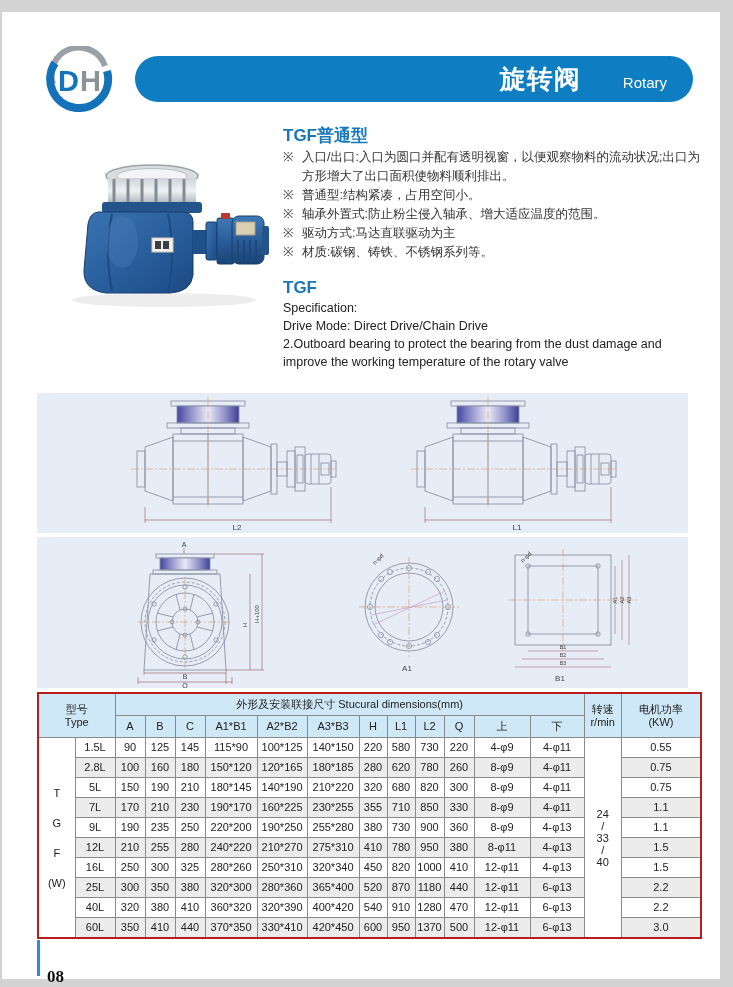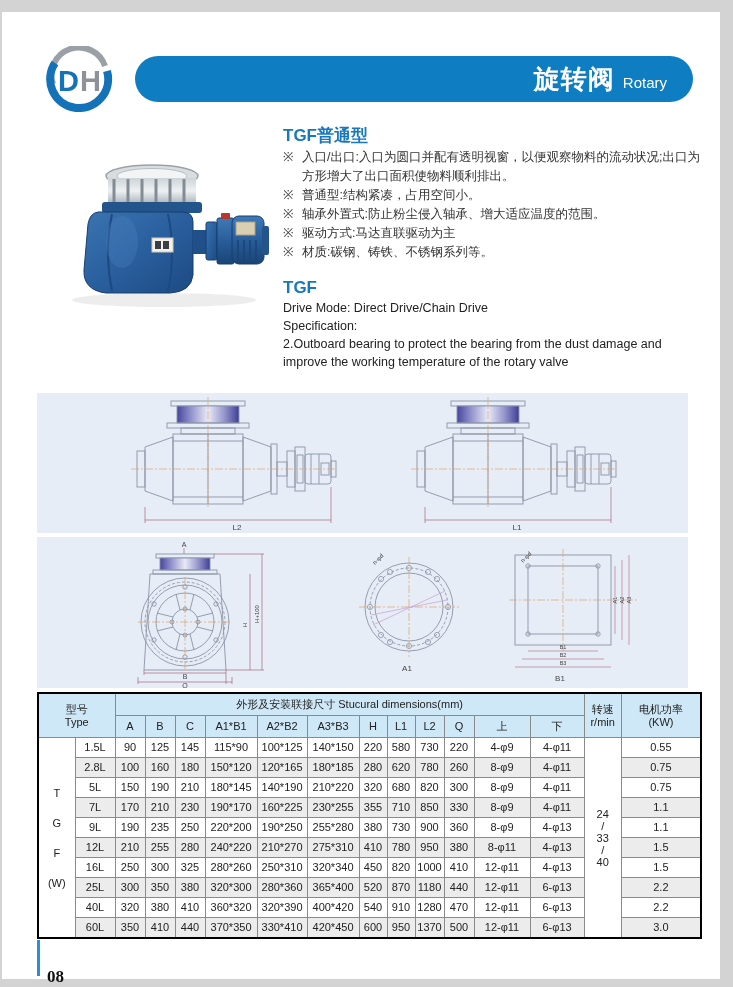--- a/index.html
+++ b/index.html
@@ -4,42 +4,42 @@
 <style>
   html,body{margin:0;padding:0;}
   body{font-family:"Liberation Sans",sans-serif;}
   .frame{position:relative;width:733px;height:987px;background:#d3d3d3;overflow:hidden;}
   .page{position:absolute;left:2px;top:12px;width:718px;height:967px;background:#ffffff;}
 
   
   .logo{position:absolute;left:44px;top:34px;width:70px;height:66px;}
   .banner{position:absolute;left:133px;top:44px;width:558px;height:46px;background:#0e7dc2;
           border-radius:23px;display:flex;align-items:center;justify-content:flex-end;
-          padding-right:26px;box-sizing:border-box;color:#fff;}
+          padding-right:26px;box-sizing:border-box;color:#fff;gap:34px;}
   .banner .cn{font-size:26px;font-weight:bold;letter-spacing:1px;}
   .banner .en{font-size:15px;margin-left:8px;position:relative;top:3px;}
 
   
   .sec-title{position:absolute;left:281px;color:#1878be;font-weight:bold;font-size:17px;}
   .bullets{position:absolute;left:281px;top:136px;width:424px;font-size:12.5px;color:#333;}
   .bullet{display:flex;line-height:19px;}
   .bullet .marker{width:19px;flex:0 0 19px;color:#444;}
   .speclines{position:absolute;left:281px;top:287px;width:424px;font-size:12.5px;color:#222;line-height:18px;}
 
   
   .photo{position:absolute;left:50px;top:130px;width:222px;height:168px;}
 
   
   .panel{position:absolute;left:35px;width:651px;background:#e7edf6;}
   .panel1{top:381px;height:140px;}
   .panel2{top:525px;height:151px;}
 
   
   table.spec{position:absolute;left:35px;top:680px;width:663px;border-collapse:collapse;
-             table-layout:fixed;font-size:11px;color:#222;border:2px solid #000000;}
+             table-layout:fixed;font-size:11px;color:#222;border:2px solid #b91c1c;}
   table.spec th,table.spec td{border:1px solid #8a8a8a;text-align:center;padding:0;line-height:1.15;}
   table.spec thead th{background:#cfe8f7;font-weight:normal;height:21px;}
   table.spec tbody td{height:19px;background:#fff;}
   table.spec tbody tr.alt td{background:#ececec;}
   table.spec td.series-cell,table.spec td.speed-cell{background:#fff !important;}
   .series-cell div{line-height:30px;}
   .speed-cell div{line-height:12px;}
 
   
   .footbar{position:absolute;left:35px;top:928px;width:3px;height:36px;background:#2a8fd4;}
@@ -144,22 +144,22 @@
           <span>驱动方式:马达直联驱动为主</span>
         </div>
         <div class="bullet">
           <span class="marker">※</span>
           <span>材质:碳钢、铸铁、不锈钢系列等。</span>
         </div>
       </div>
 
     <div class="sec-title" style="top:266px;">TGF</div>
     <div class="speclines">
+        <div>Specification:</div>
         <div>Drive Mode: Direct Drive/Chain Drive</div>
-        <div>Specification:</div>
         <div>2.Outboard bearing to protect the bearing from the dust damage and improve the working temperature of the rotary valve</div>
       </div>
 
     <svg class="panel panel1" viewBox="0 0 651 140">
       <defs>
         <linearGradient id="ringG" x1="0" y1="0" x2="1" y2="0">
           <stop offset="0" stop-color="#4646a0"></stop>
             <stop offset="0.25" stop-color="#9a9ad0"></stop>
           <stop offset="0.5" stop-color="#e9e9f6"></stop>
             <stop offset="0.75" stop-color="#9a9ad0"></stop>

